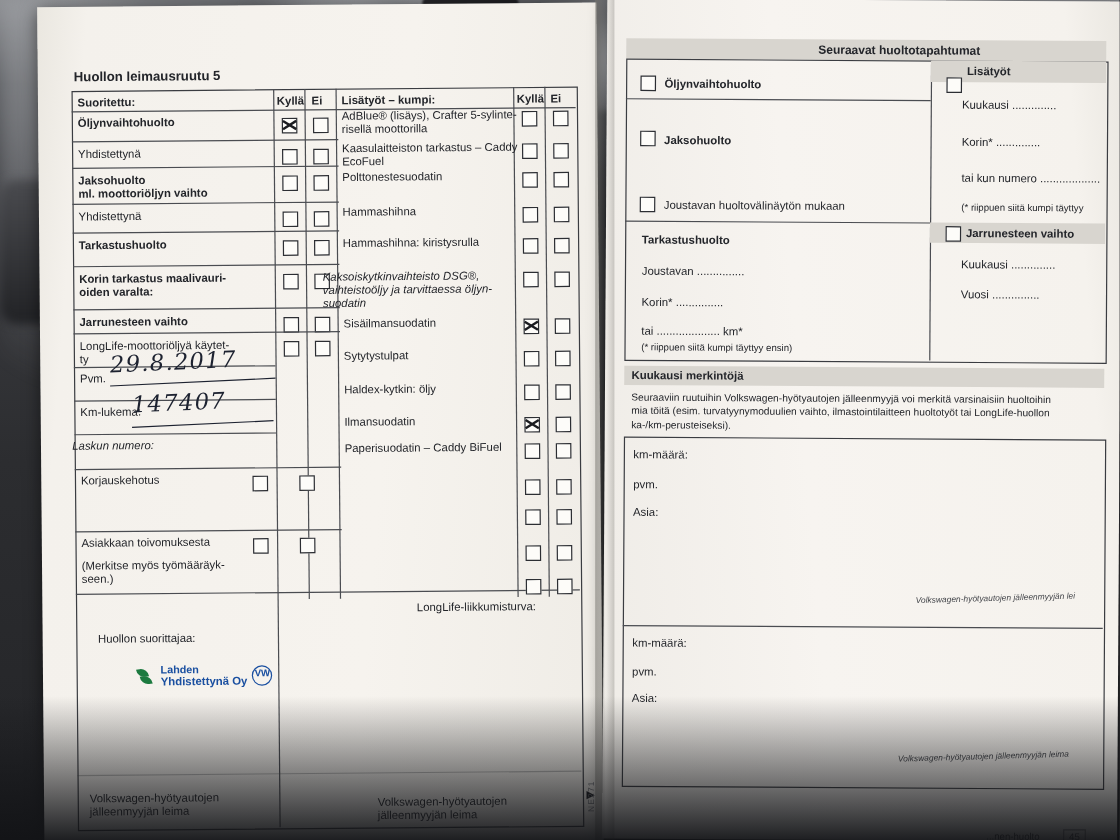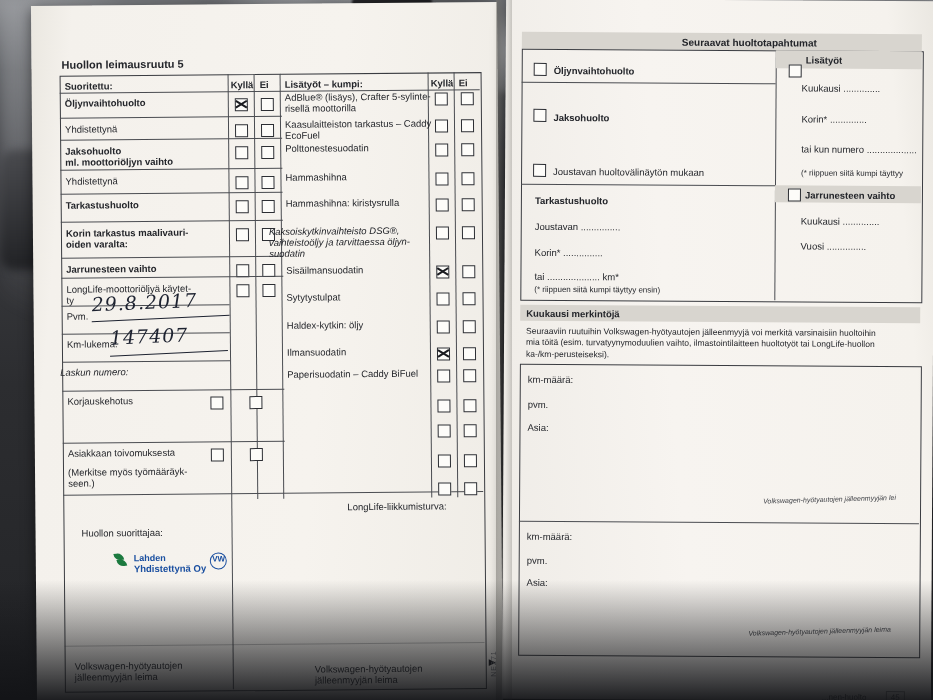--- a/index.html
+++ b/index.html
@@ -53,21 +53,21 @@
   .cb.checked:before{content:"";position:absolute;left:-1px;top:4px;width:13px;height:2px;background:#1b1c20;transform:rotate(32deg);}
   .hline{position:absolute;background:#4a4c51;height:1px;}
   .vline{position:absolute;background:#4a4c51;width:1px;}
 
   
   .hw{position:absolute;font-family:"DejaVu Serif", serif;color:#1d2230;font-size:19px;
       font-style:italic;letter-spacing:1px;transform:rotate(-2deg);}
   .hw-underline{position:absolute;height:1.4px;background:#1d2230;transform:rotate(-2.2deg);}
 
   
-  .logo-wrap{position:absolute;display:flex;gap:4px;}
+  .logo-wrap{position:absolute;display:flex;align-items:center;gap:4px;}
   .logo-leaf{width:16px;height:14px;position:relative;}
   .logo-leaf:before,.logo-leaf:after{content:"";position:absolute;background:#1c7a3f;border-radius:0 10px 0 10px;}
   .logo-leaf:before{left:0;top:0;width:10px;height:7px;transform:rotate(-8deg);}
   .logo-leaf:after{left:3px;top:6px;width:10px;height:7px;transform:rotate(-8deg);}
   .logo-txt1{color:#1a4fa0;font-size:9px;font-weight:bold;}
   .logo-txt2{color:#1a4fa0;font-size:9.5px;font-weight:bold;}
   .vw-badge{width:15px;height:15px;border-radius:50%;border:1.6px solid #1a4fa0;color:#1a4fa0;
     font-size:8px;text-align:center;line-height:12px;font-weight:bold;}
 
   .rot-lbl{position:absolute;font-size:7px;color:#44464b;font-style:italic;transform:rotate(-2deg);}

